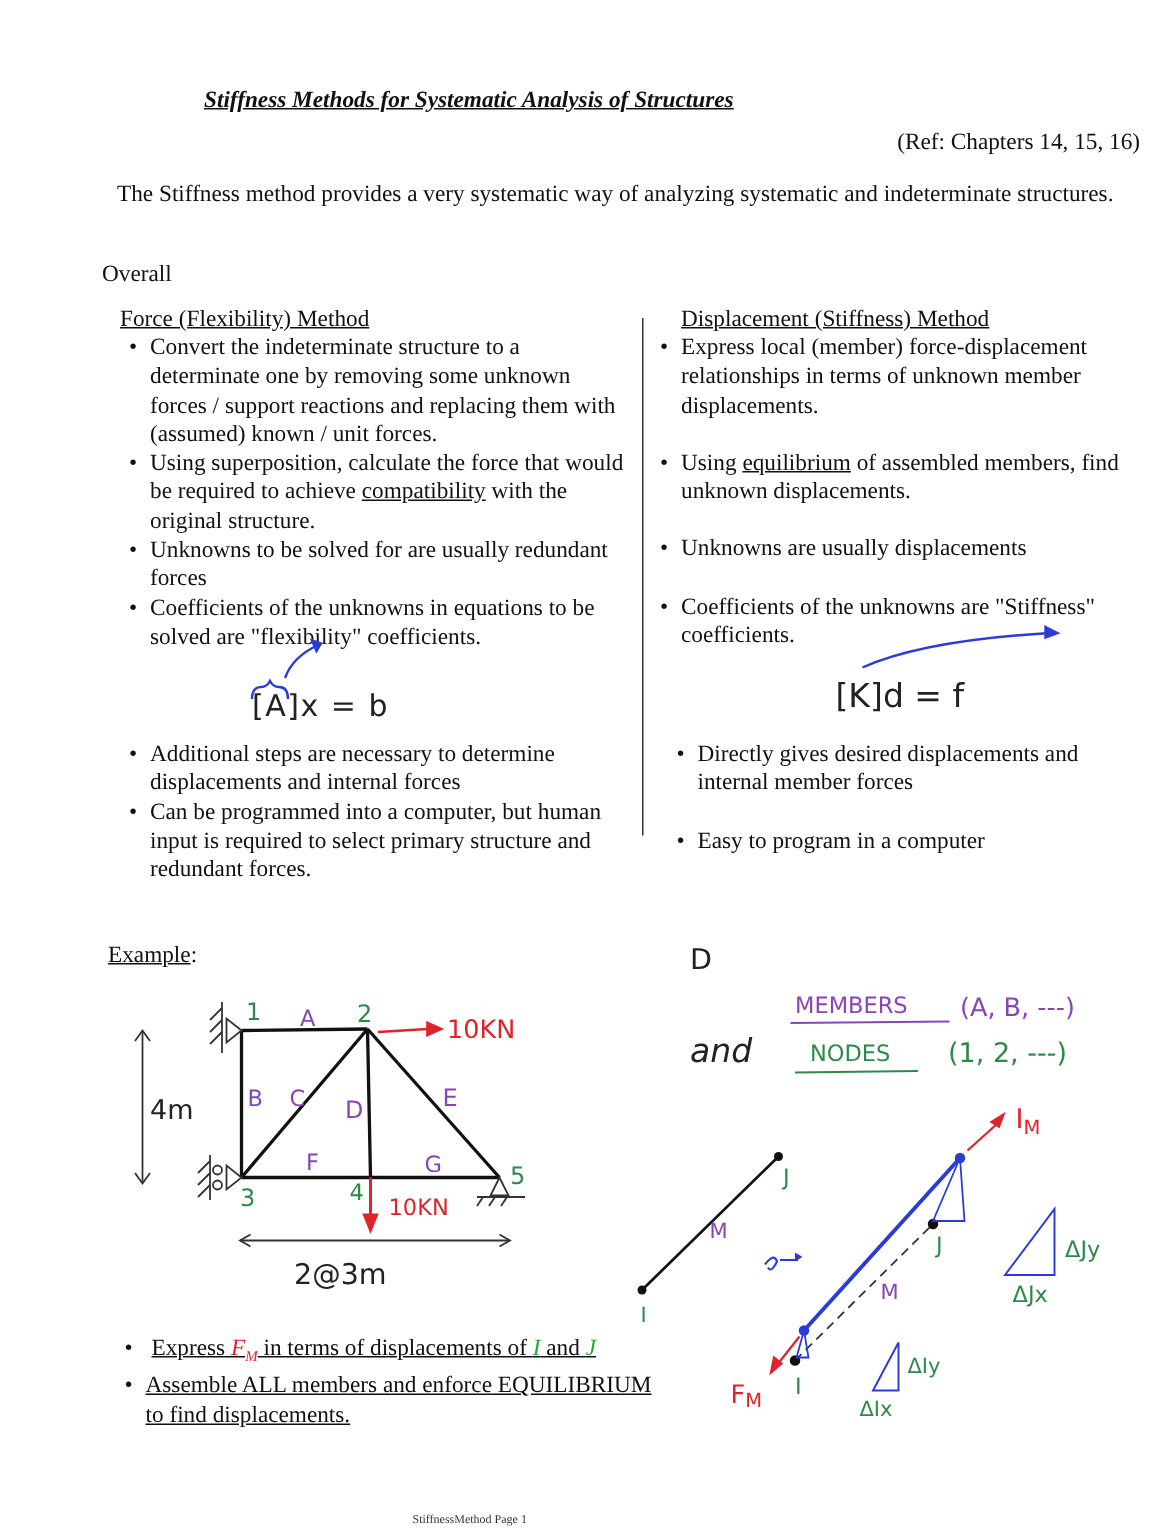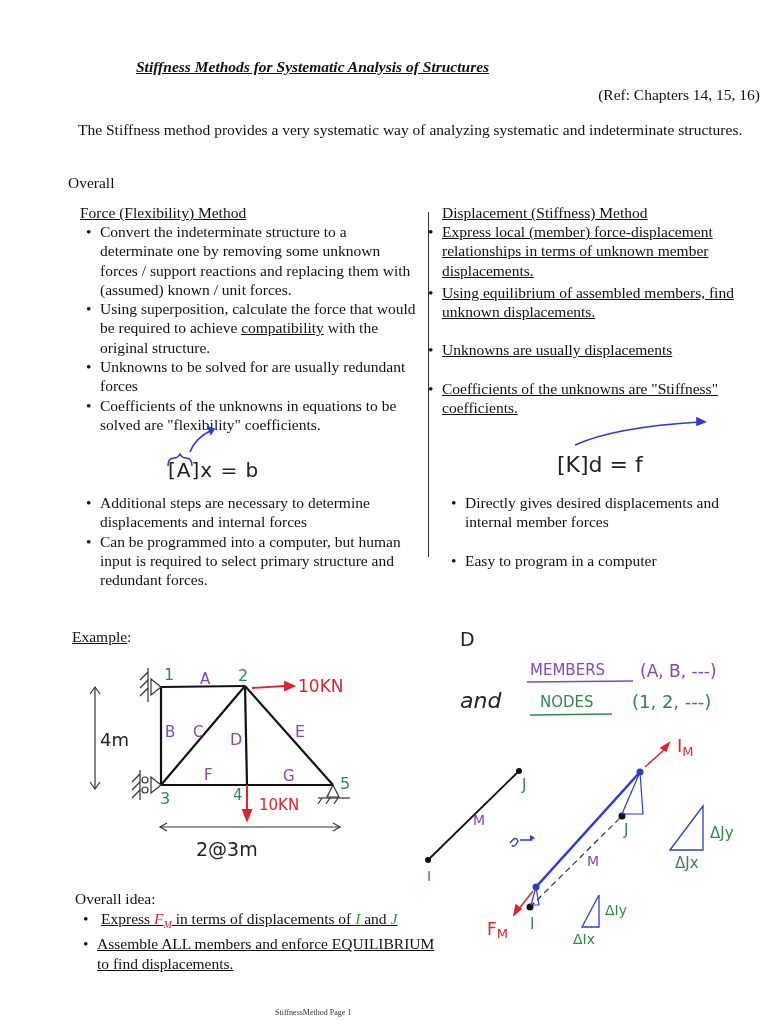--- a/index.html
+++ b/index.html
@@ -44,24 +44,24 @@
 
 <div class="abs" style="left:84px; top:493px; width:330px;">
   <ul class="bl">
     <li>Additional steps are necessary to determine displacements and internal forces</li>
     <li>Can be programmed into a computer, but human input is required to select primary structure and redundant forces.</li>
   </ul>
 </div>
 
 <div class="abs divider"></div>
 
-<div class="abs" style="left:426px; top:204px; width:322px;text-decoration:underline;">
+<div class="abs" style="left:438px; top:204px; width:322px;">
   <div class="colhead" style="margin-left:16px;">Displacement (Stiffness) Method</div>
   <ul class="bl">
-    <li style="margin-bottom:3px;">Express local (member) force-displacement relationships in terms of unknown member displacements.</li>
+    <li style="margin-bottom:19px;">Express local (member) force-displacement relationships in terms of unknown member displacements.</li>
     <li style="margin-bottom:19px;"><span>Using </span><span class="u">equilibrium</span><span> of assembled members, find unknown displacements.</span></li>
     <li style="margin-bottom:19px;">Unknowns are usually displacements</li>
     <li>Coefficients of the unknowns are "Stiffness" coefficients.</li>
   </ul>
 </div>
 
 <div class="abs hand" style="left:557px; top:452px; font-size:22px; color:#222;">[K]d = f</div>
 
 <div class="abs" style="left:449px; top:493px; width:320px;">
   <ul class="bl">
@@ -203,20 +203,19 @@
 
   <path d="M670 850 L703 806 L703 850 Z" fill="none" stroke="#2b3bd6" stroke-width="1.3"></path>
   <text x="710" y="838" font-size="15" fill="#2e8a4a">ΔJy</text>
   <text x="675" y="868" font-size="15" fill="#2e8a4a">ΔJx</text>
   <path d="M582 927 L599 895 L599 927 Z" fill="none" stroke="#2b3bd6" stroke-width="1.3"></path>
   <text x="605" y="915" font-size="14" fill="#2e8a4a">ΔIy</text>
   <text x="573" y="944" font-size="14" fill="#2e8a4a">ΔIx</text>
 </svg>
 
 <div class="abs" style="left:75px; top:889px; width:360px; font-size:15.5px;">
-  <div style="line-height:20px;">Overall idea:</div>
   <ul class="bl" style="margin-left:6px;text-decoration:underline;">
     <li><span style="padding-left:4px;">Express </span><span class="red-i"><span>F</span><sub style="font-size:10px;">M</sub></span><span> in terms of displacements of </span><span class="grn-i">I</span><span> and </span><span class="grn-i">J</span></li>
     <li>Assemble ALL members and enforce EQUILIBRIUM to find displacements.</li>
   </ul>
 </div>
 
 <div class="abs footer">StiffnessMethod Page 1</div>
 
 </body></html>

